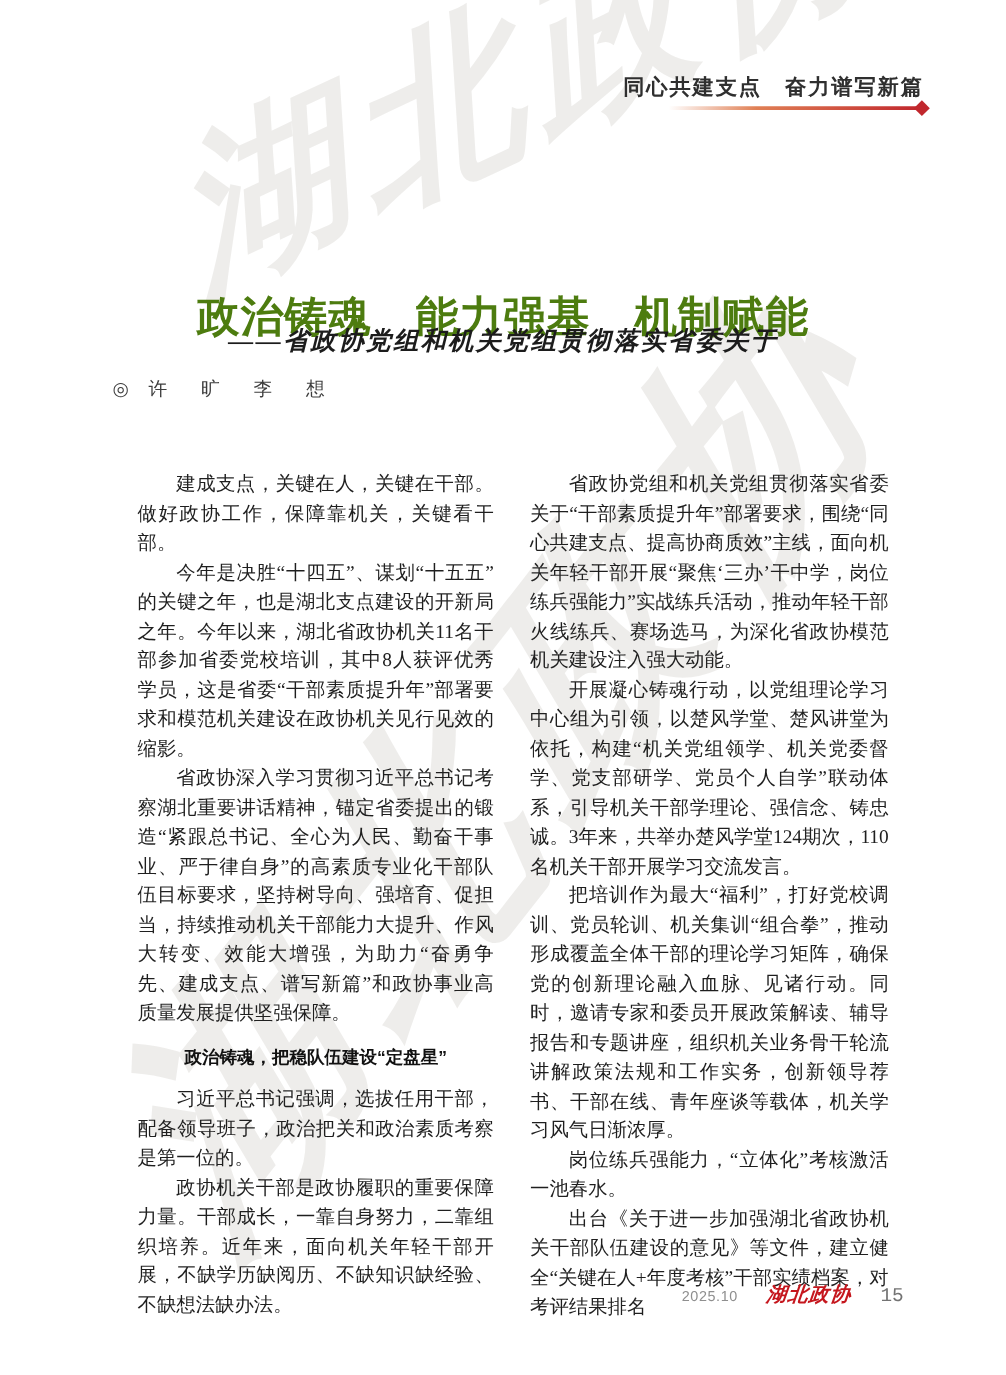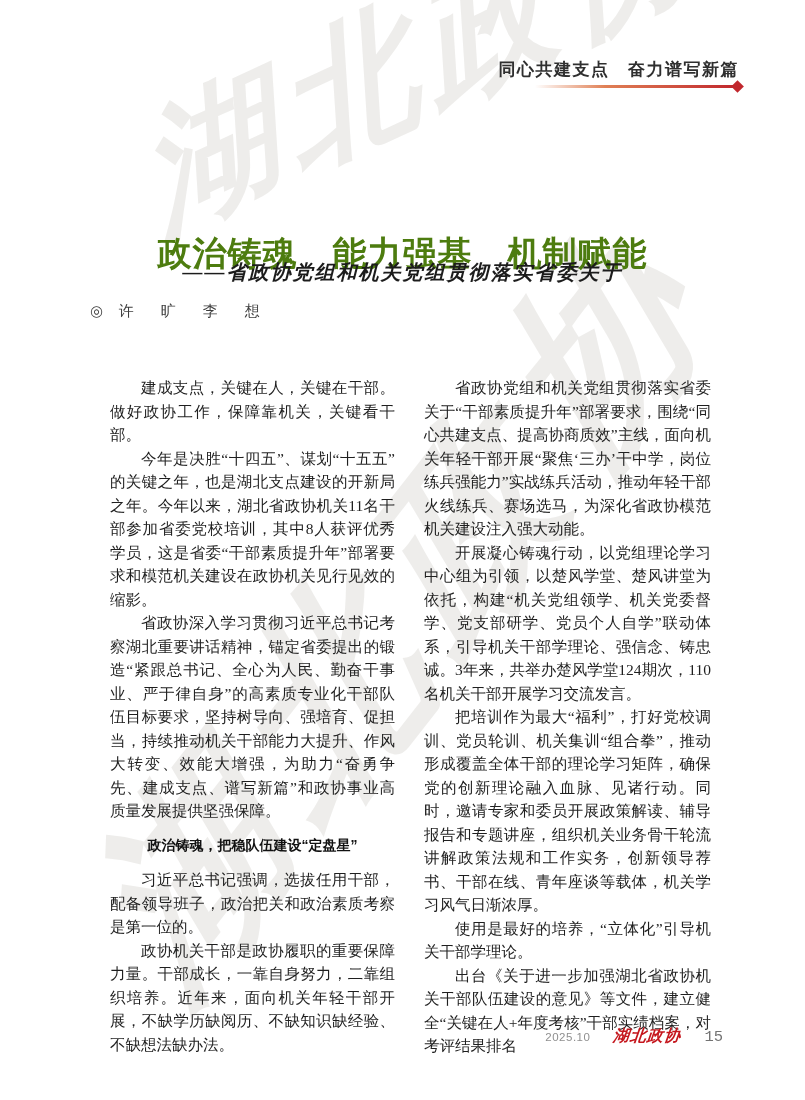--- a/index.html
+++ b/index.html
@@ -203,21 +203,21 @@
     <div>
         <p>习近平总书记强调，选拔任用干部，配备领导班子，政治把关和政治素质考察是第一位的。</p>
         <p>政协机关干部是政协履职的重要保障力量。干部成长，一靠自身努力，二靠组织培养。近年来，面向机关年轻干部开展，不缺学历缺阅历、不缺知识缺经验、不缺想法缺办法。</p>
       </div>
   </div>
 
   <div class="column col-right">
       <p>省政协党组和机关党组贯彻落实省委关于“干部素质提升年”部署要求，围绕“同心共建支点、提高协商质效”主线，面向机关年轻干部开展“聚焦‘三办’干中学，岗位练兵强能力”实战练兵活动，推动年轻干部火线练兵、赛场选马，为深化省政协模范机关建设注入强大动能。</p>
       <p>开展凝心铸魂行动，以党组理论学习中心组为引领，以楚风学堂、楚风讲堂为依托，构建“机关党组领学、机关党委督学、党支部研学、党员个人自学”联动体系，引导机关干部学理论、强信念、铸忠诚。3年来，共举办楚风学堂124期次，110名机关干部开展学习交流发言。</p>
       <p>把培训作为最大“福利”，打好党校调训、党员轮训、机关集训“组合拳”，推动形成覆盖全体干部的理论学习矩阵，确保党的创新理论融入血脉、见诸行动。同时，邀请专家和委员开展政策解读、辅导报告和专题讲座，组织机关业务骨干轮流讲解政策法规和工作实务，创新领导荐书、干部在线、青年座谈等载体，机关学习风气日渐浓厚。</p>
-      <p>使用是最好的培养，“立体化”引导机关干部学理论。</p>
+      <p>岗位练兵强能力，“立体化”考核激活一池春水。</p>
       <p>出台《关于进一步加强湖北省政协机关干部队伍建设的意见》等文件，建立健全“关键在人+年度考核”干部实绩档案，对考评结果排名</p>
     </div>
 
   <div class="footer">
     <span class="issue">2025.10</span>
     <span class="journal-logo">湖北政协</span>
     <span class="page-number">15</span>
   </div>
 
 </div>

